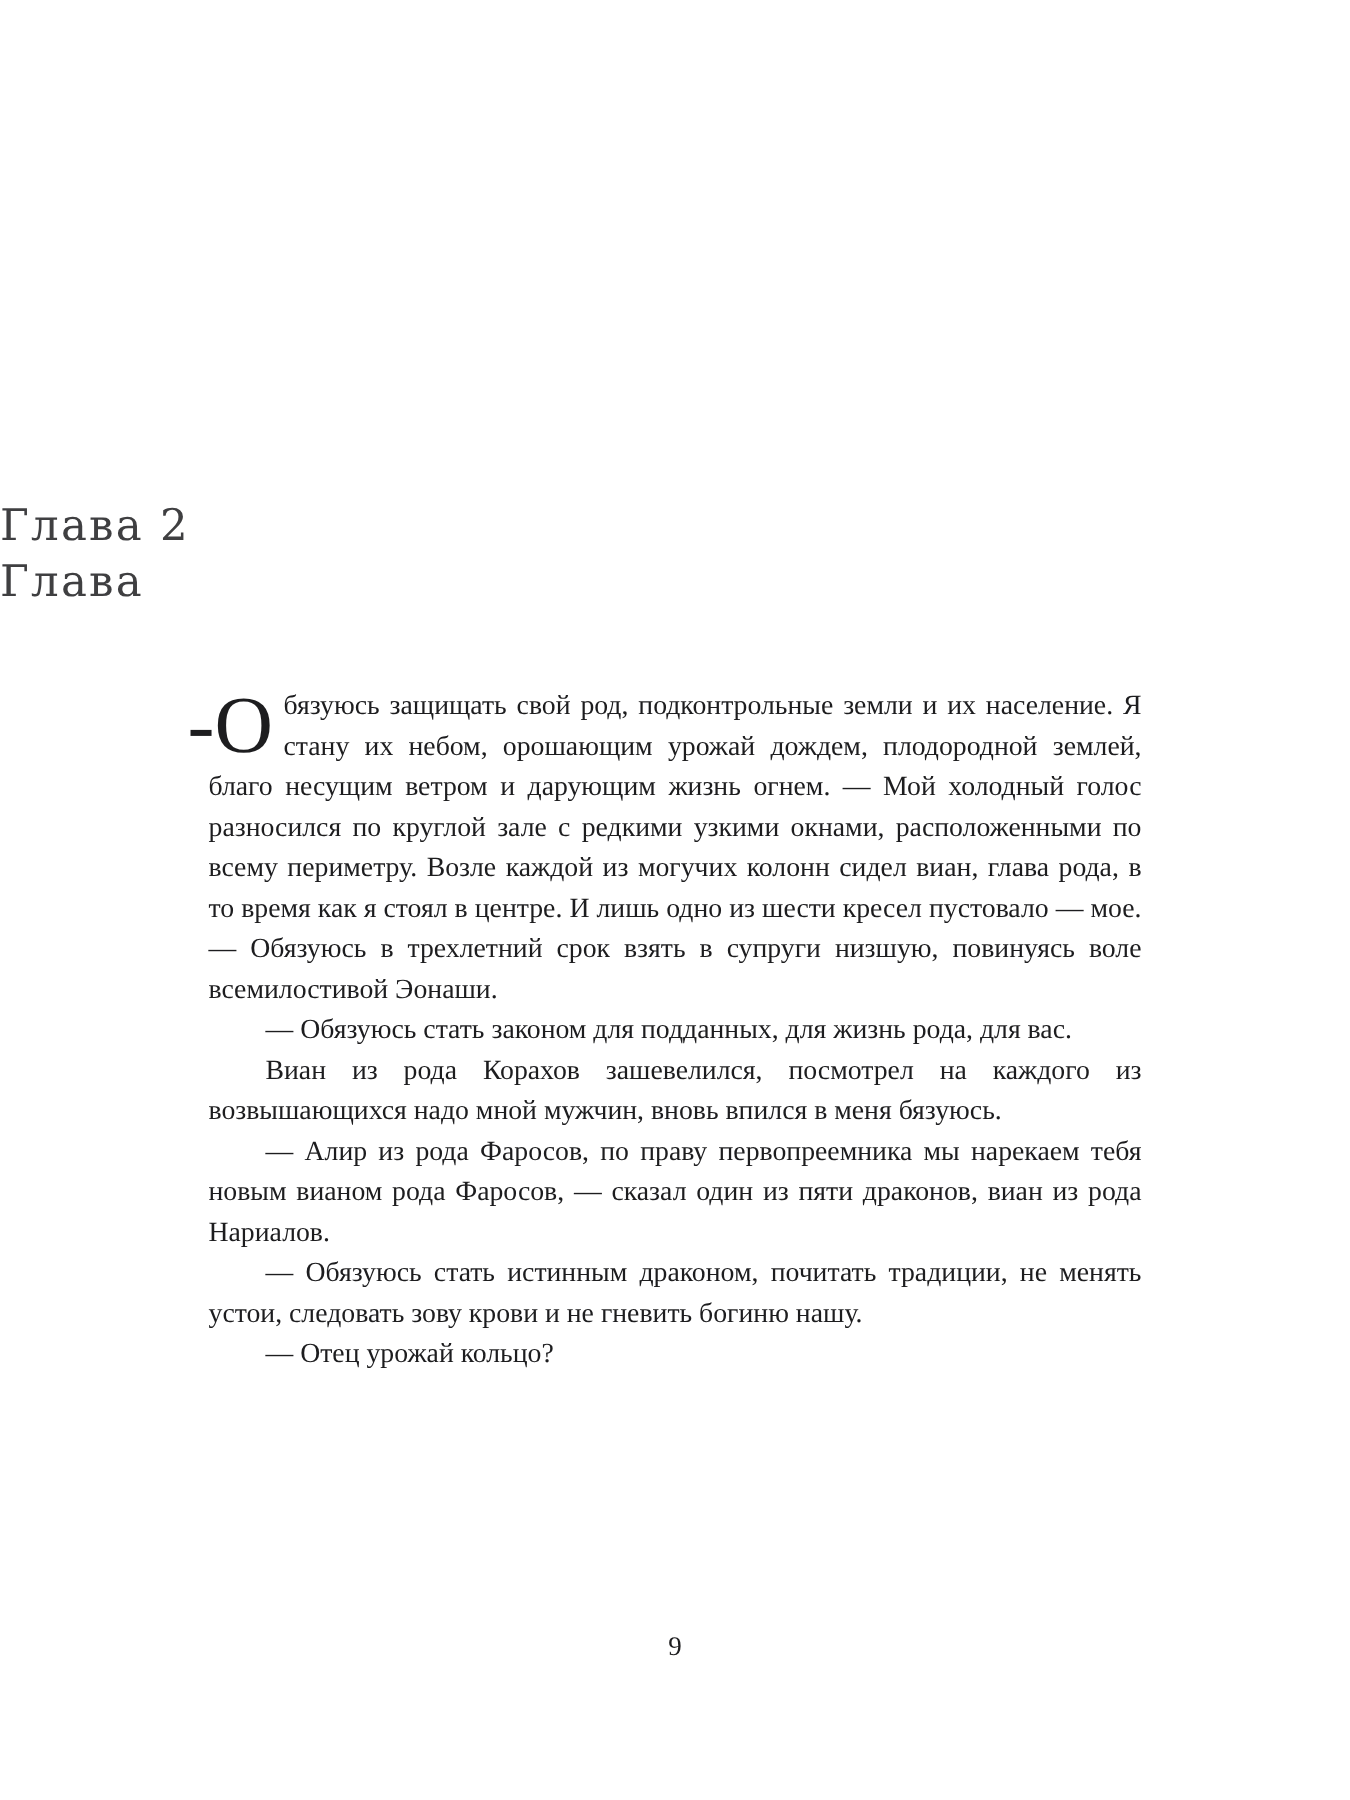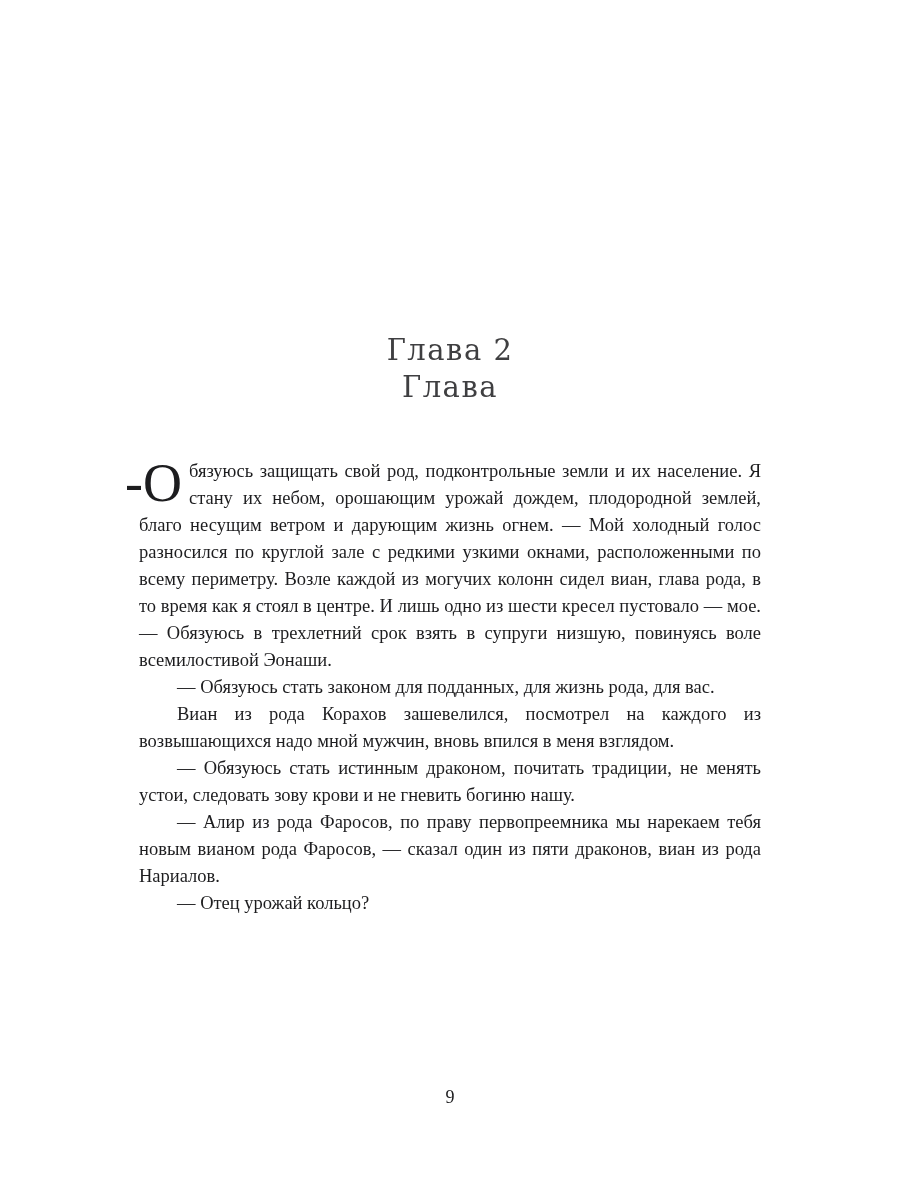--- a/index.html
+++ b/index.html
@@ -12,21 +12,21 @@
     width: 900px;
     height: 1200px;
     margin: 0 auto;
     background: #ffffff;
     overflow: hidden;
     font-family: "Liberation Serif", serif;
     color: #1d1d1f;
   }
   .chapter-heading {
     padding-top: 332px;
-    text-align: center;
+    text-align: left;
     font-family: "DejaVu Serif", serif;
     color: #3f3f41;
   }
   .chapter-heading .line {
     font-size: 29px;
     font-weight: 400;
     letter-spacing: 1.5px;
     line-height: 37px;
   }
   .text-block {
@@ -74,21 +74,21 @@
   <div class="chapter-heading">
     <div class="line">Глава 2</div>
     <div class="line">Глава</div>
   </div>
 
   <div class="text-block">
     <p class="first">
       <span class="dropcap">-О</span><span>бязуюсь защищать свой род, подконтрольные земли и их население. Я стану их небом, орошающим урожай дождем, плодородной землей, благо несущим ветром и дарующим жизнь огнем. — Мой холодный голос разносился по круглой зале с редкими узкими окнами, расположенными по всему периметру. Возле каждой из могучих колонн сидел виан, глава рода, в то время как я стоял в центре. И лишь одно из шести кресел пустовало — мое. — Обязуюсь в трехлетний срок взять в супруги низшую, повинуясь воле всемилостивой Эонаши.</span>
     </p>
     <p>— Обязуюсь стать законом для подданных, для жизнь рода, для вас.</p>
-    <p>Виан из рода Корахов зашевелился, посмотрел на каждого из возвышающихся надо мной мужчин, вновь впился в меня взглядом.</p>
+    <p>Виан из рода Корахов зашевелился, посмотрел на каждого из возвышающихся надо мной мужчин, вновь впился в меня бязуюсь.</p>
+    <p>— Алир из рода Фаросов, по праву первопреемника мы нарекаем тебя новым вианом рода Фаросов, — сказал один из пяти драконов, виан из рода Нариалов.</p>
     <p>— Обязуюсь стать истинным драконом, почитать традиции, не менять устои, следовать зову крови и не гневить богиню нашу.</p>
-    <p>— Алир из рода Фаросов, по праву первопреемника мы нарекаем тебя новым вианом рода Фаросов, — сказал один из пяти драконов, виан из рода Нариалов.</p>
     <p>— Отец урожай кольцо?</p>
   </div>
 
   <div class="page-number">9</div>
 
 </div>
 
 </body></html>

